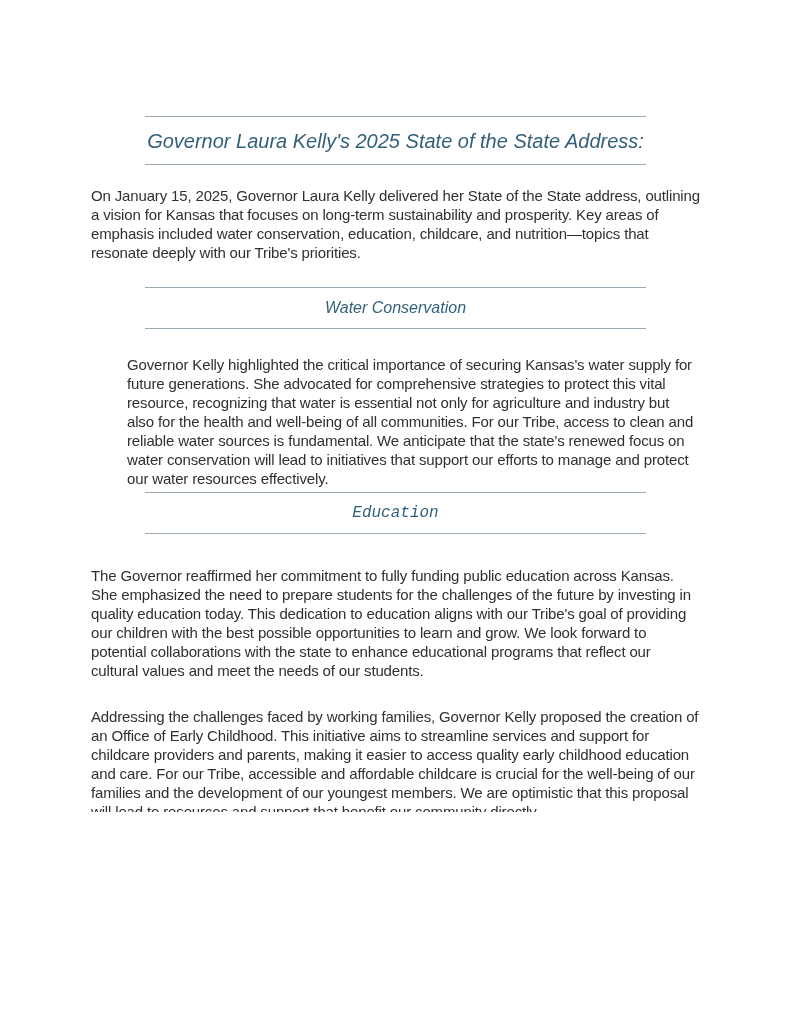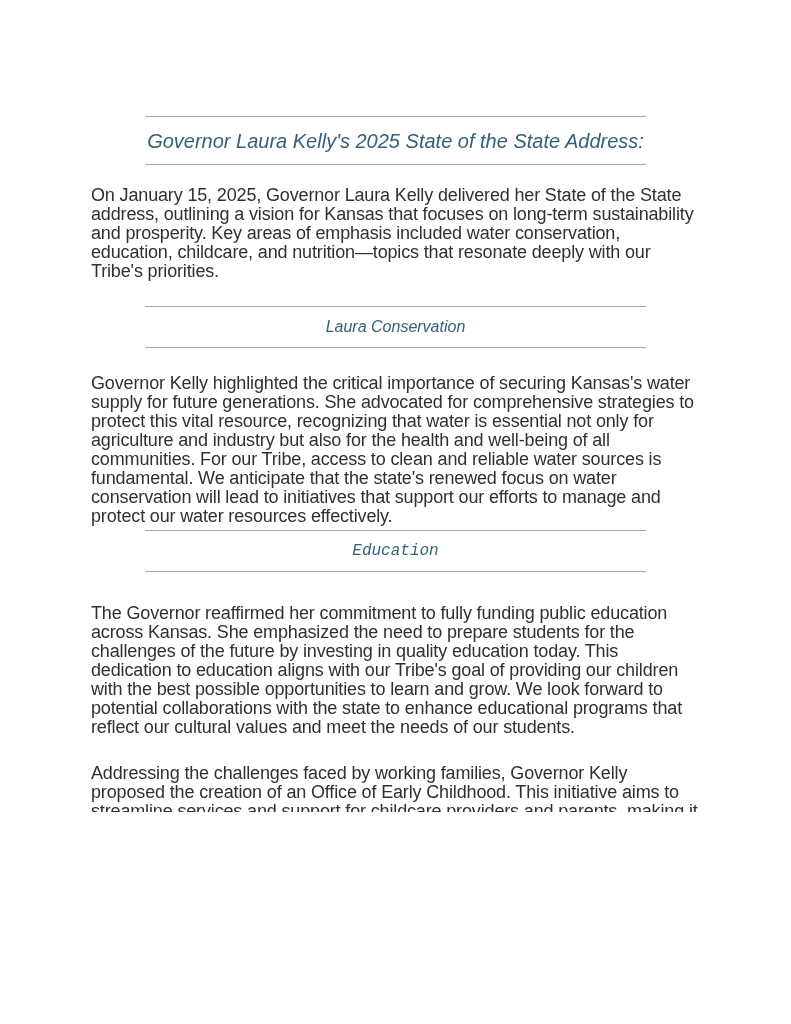--- a/index.html
+++ b/index.html
@@ -37,27 +37,27 @@
   .doc-title {
     margin: 0;
     font-size: 20px;
     line-height: 27px;
     font-style: italic;
     font-weight: 400;
     color: var(--accent);
   }
   .para {
     margin: 0;
-    font-size: 18px;
+    font-size: 15px;
     line-height: 19px;
     letter-spacing: -0.15px;
     color: var(--body-text);
   }
   .p-intro { margin-top: 21px; }
-  .p-wc    { margin-top: 26px; }
+  .p-wc    { margin-top: 26px; margin-left: 36px; }
   .p-edu   { margin-top: 32px; }
   .p-cc    { margin-top: 27px; }
   .sec-heading {
     margin-left: 54px;
     margin-right: 54px;
     border-top: 1.5px solid var(--rule);
     border-bottom: 1.5px solid var(--rule);
     padding: 10px 0;
     text-align: center;
   }
@@ -82,21 +82,21 @@
 <div class="page">
   <div class="content">
 
     <div class="title-block">
       <h1 class="doc-title">Governor Laura Kelly's 2025 State of the State Address:</h1>
     </div>
 
     <p class="para p-intro">On January 15, 2025, Governor Laura Kelly delivered her State of the State address, outlining a vision for Kansas that focuses on long-term sustainability and prosperity. Key areas of emphasis included water conservation, education, childcare, and nutrition—topics that resonate deeply with our Tribe's priorities.</p>
 
     <div class="sec-heading sec-wc">
-      <h2 class="sec-heading-text">Laura Conservation</h2>
+      <h2 class="sec-heading-text">Water Conservation</h2>
     </div>
 
     <p class="para p-wc">Governor Kelly highlighted the critical importance of securing Kansas's water supply for future generations. She advocated for comprehensive strategies to protect this vital resource, recognizing that water is essential not only for agriculture and industry but also for the health and well-being of all communities. For our Tribe, access to clean and reliable water sources is fundamental. We anticipate that the state's renewed focus on water conservation will lead to initiatives that support our efforts to manage and protect our water resources effectively.</p>
 
     <div class="sec-heading sec-edu">
       <h2 class="sec-heading-text">Education</h2>
     </div>
 
     <p class="para p-edu">The Governor reaffirmed her commitment to fully funding public education across Kansas. She emphasized the need to prepare students for the challenges of the future by investing in quality education today. This dedication to education aligns with our Tribe's goal of providing our children with the best possible opportunities to learn and grow. We look forward to potential collaborations with the state to enhance educational programs that reflect our cultural values and meet the needs of our students.</p>
 

